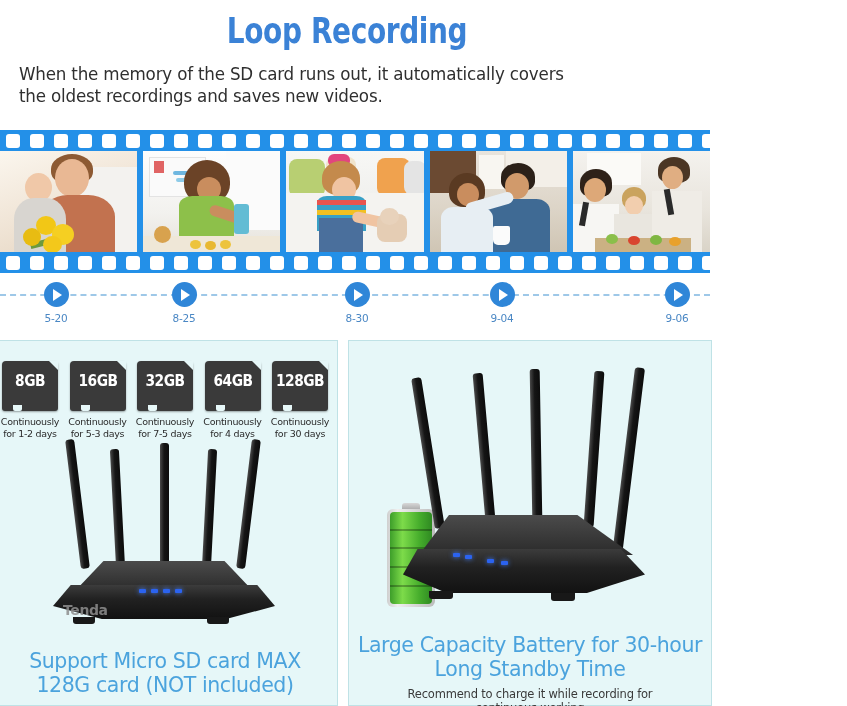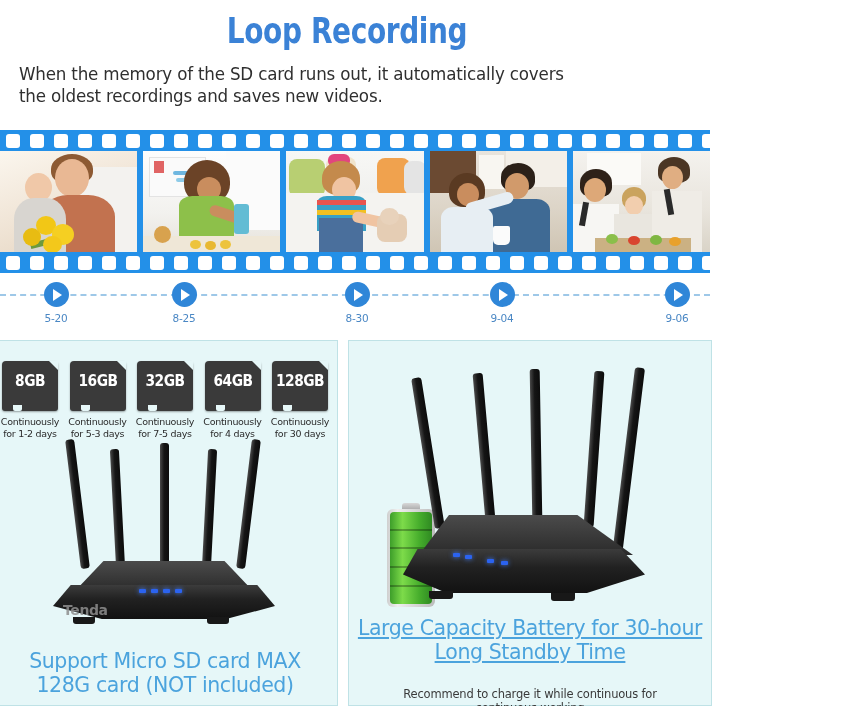--- a/index.html
+++ b/index.html
@@ -401,21 +401,21 @@
     left: 0; right: 0;
     text-align: center;
     font-family: "DejaVu Sans", sans-serif;
     font-size: 11.5px;
     line-height: 14px;
     color: #3a3a3a;
     letter-spacing: -0.2px;
   }
   .caption-sub span { display: block; }
   #caption-sd { top: 308px; }
-  #caption-bat { top: 275px; text-decoration: underline; }
+  #caption-bat { top: 292px; }
   #caption-bat-sub { top: 346px; }
 </style>
 </head>
 <body>
 
 <div id="header">
   <div id="page-title">Loop Recording</div>
   <div id="intro-text">
     <span>When the memory of the SD card runs out, it automatically covers</span>
     <span>the oldest recordings and saves new videos.</span>
@@ -724,18 +724,18 @@
       <div class="led" style="left:100px;top:198px;"></div>
       <div class="r-foot" style="left:28px;  top:228px; width:24px; height:8px;"></div>
       <div class="r-foot" style="left:150px; top:230px; width:24px; height:8px;"></div>
     </div>
 
     <div class="caption-main" id="caption-bat">
       <span>Large Capacity Battery for 30-hour</span>
       <span>Long Standby Time</span>
     </div>
     <div class="caption-sub" id="caption-bat-sub">
-      <span>Recommend to charge it while continuous for</span>
+      <span>Recommend to charge it while recording for</span>
       <span>continuous working</span>
     </div>
   </div>
 
 </div>
 
 </body></html>

